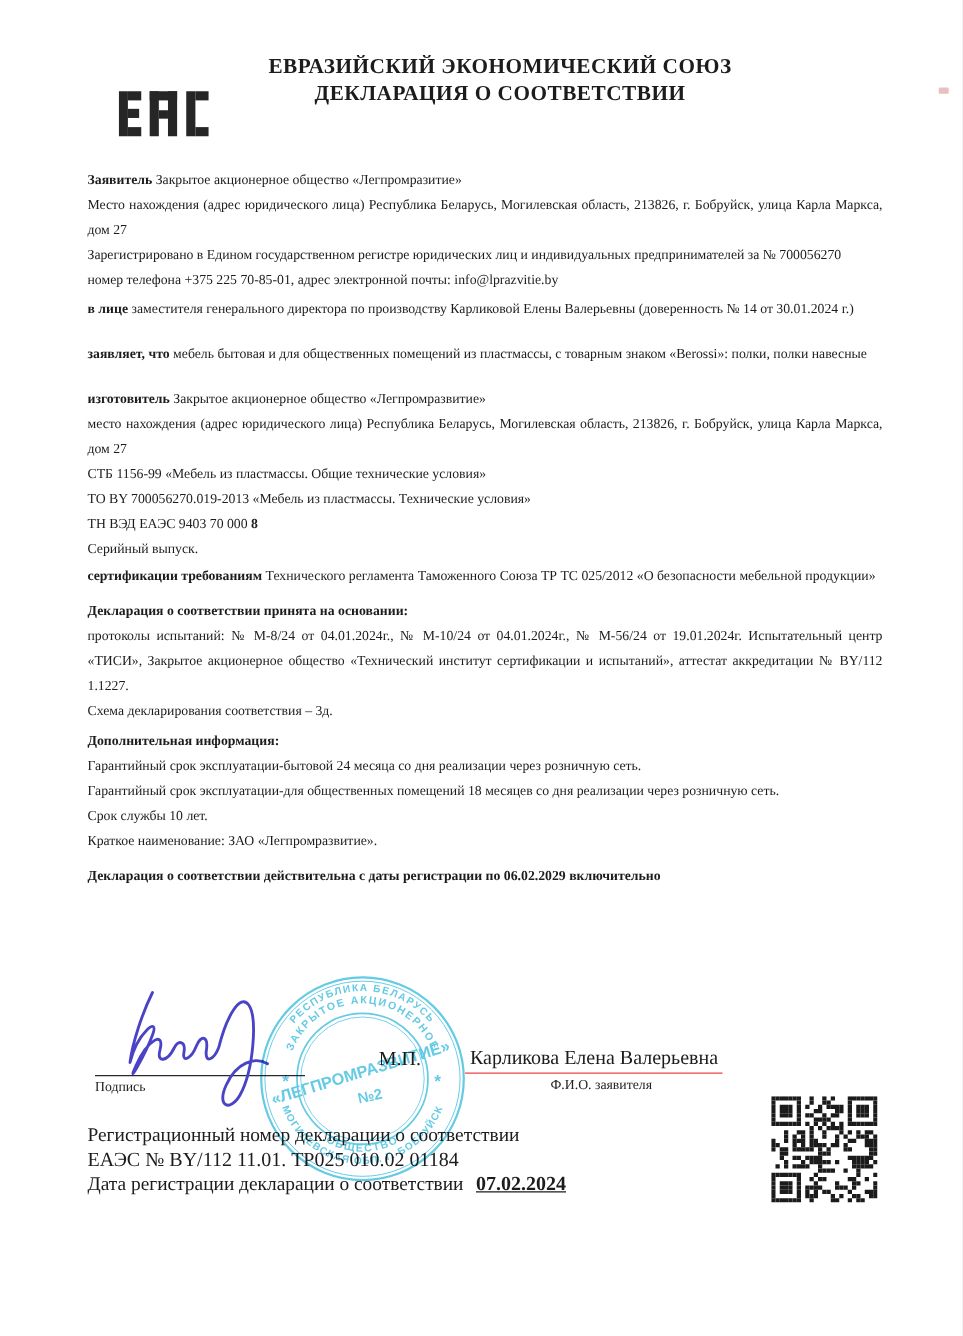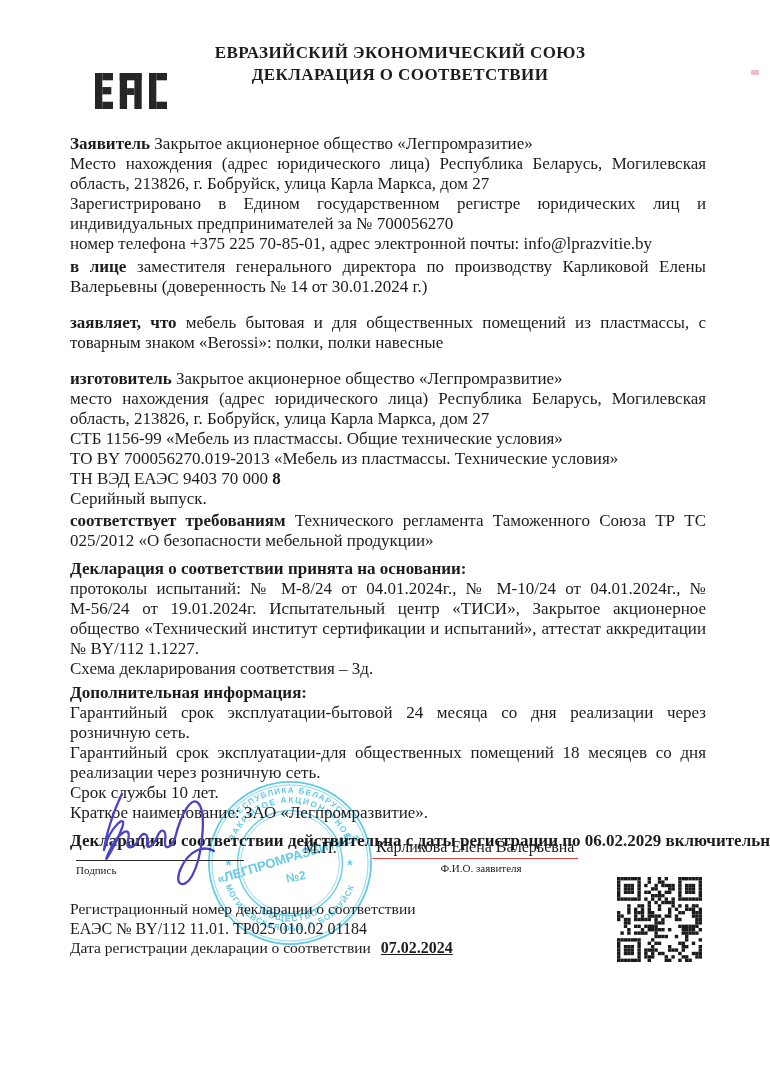--- a/index.html
+++ b/index.html
@@ -1,21 +1,21 @@
 <!DOCTYPE html>
 <html><head>
 <meta charset="utf-8">
 <style>
   html,body{margin:0;padding:0;background:#e8e8e8;}
   .page{position:relative;width:770px;height:1069px;background:#ffffff;margin:0 auto;overflow:hidden;
         font-family:"Liberation Serif", serif;color:#1c1c1c;}
   .title{position:absolute;left:0;top:42px;width:770px;text-align:center;padding-left:30px;box-sizing:border-box;
          font-weight:bold;font-size:17px;line-height:22px;letter-spacing:.4px;}
   .eac{position:absolute;left:95px;top:58px;}
-  .content{position:absolute;left:70px;top:134px;width:636px;font-size:17px;line-height:20px;}
+  .content{position:absolute;left:70px;top:134px;width:636px;font-size:11px;line-height:20px;}
   .content p{margin:0;}
   .just{text-align:justify;}
   .nowrap{white-space:nowrap;}
   b{font-weight:bold;}
   .sig-svg{position:absolute;left:76px;top:788px;z-index:4;}
   .stamp{position:absolute;left:206px;top:779px;z-index:5;mix-blend-mode:multiply;opacity:.88;}
   .mp{position:absolute;left:303px;top:839px;font-size:16px;z-index:1;}
   .sig-line{position:absolute;left:76px;top:860px;width:168px;border-top:1.4px solid #2a2a2a;z-index:3;}
   .sig-label{position:absolute;left:76px;top:864px;width:168px;font-size:11px;color:#222;}
   .fio{position:absolute;left:372px;top:838px;font-size:16px;border-bottom:1px solid #ef4444;padding:0 4px 2px 4px;}
@@ -62,21 +62,21 @@
 
     <p class="just" style="margin-top:16px"><b>заявляет, что</b><span> мебель бытовая и для общественных помещений из пластмассы, с товарным знаком «Berossi»: полки, полки навесные</span></p>
 
     <p class="just" style="margin-top:16px"><b>изготовитель</b><span> Закрытое акционерное общество «Легпромразвитие»</span></p>
     <p class="just">место нахождения (адрес юридического лица) Республика Беларусь, Могилевская область, 213826, г. Бобруйск, улица Карла Маркса, дом 27</p>
     <p>СТБ 1156-99 «Мебель из пластмассы. Общие технические условия»</p>
     <p>ТО BY 700056270.019-2013 «Мебель из пластмассы. Технические условия»</p>
     <p><span>ТН ВЭД ЕАЭС 9403 70 000 </span><b>8</b></p>
     <p>Серийный выпуск.</p>
 
-    <p class="just" style="margin-top:2px"><b>соответствует требованиям</b><span> Технического регламента Таможенного Союза ТР ТС 025/2012 «О безопасности мебельной продукции»</span></p>
+    <p class="just" style="margin-top:2px"><b>сертификации требованиям</b><span> Технического регламента Таможенного Союза ТР ТС 025/2012 «О безопасности мебельной продукции»</span></p>
 
     <p style="margin-top:8px"><b>Декларация о соответствии принята на основании:</b></p>
     <p class="just">протоколы испытаний: № М-8/24 от 04.01.2024г., № М-10/24 от 04.01.2024г., № М-56/24 от 19.01.2024г. Испытательный центр «ТИСИ», Закрытое акционерное общество «Технический институт сертификации и испытаний», аттестат аккредитации № BY/112 1.1227.</p>
     <p>Схема декларирования соответствия – 3д.</p>
 
     <p style="margin-top:4px"><b>Дополнительная информация:</b></p>
     <p class="just">Гарантийный срок эксплуатации-бытовой 24 месяца со дня реализации через розничную сеть.</p>
     <p class="just">Гарантийный срок эксплуатации-для общественных помещений 18 месяцев со дня реализации через розничную сеть.</p>
     <p>Срок службы 10 лет.</p>
     <p>Краткое наименование: ЗАО «Легпромразвитие».</p>

